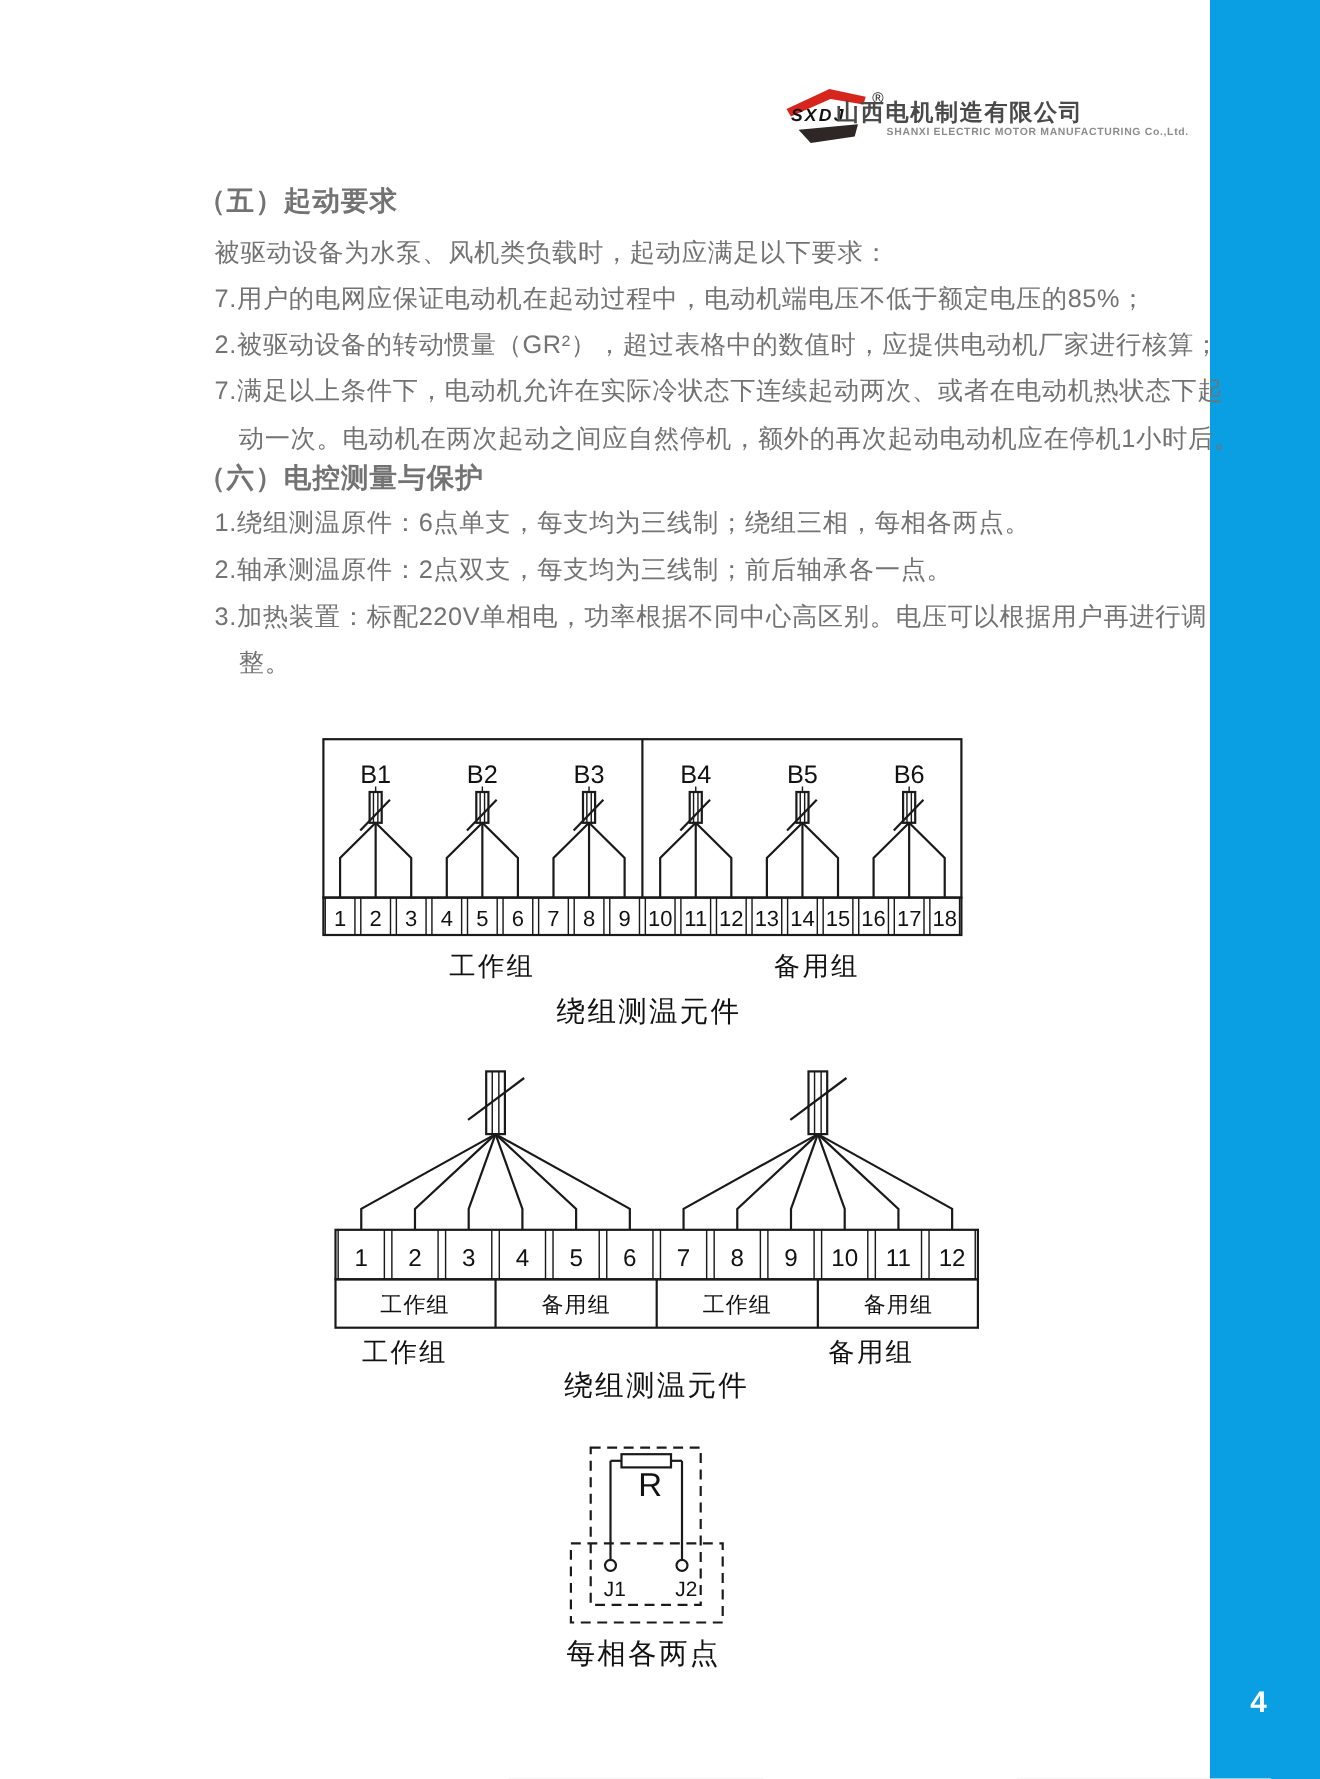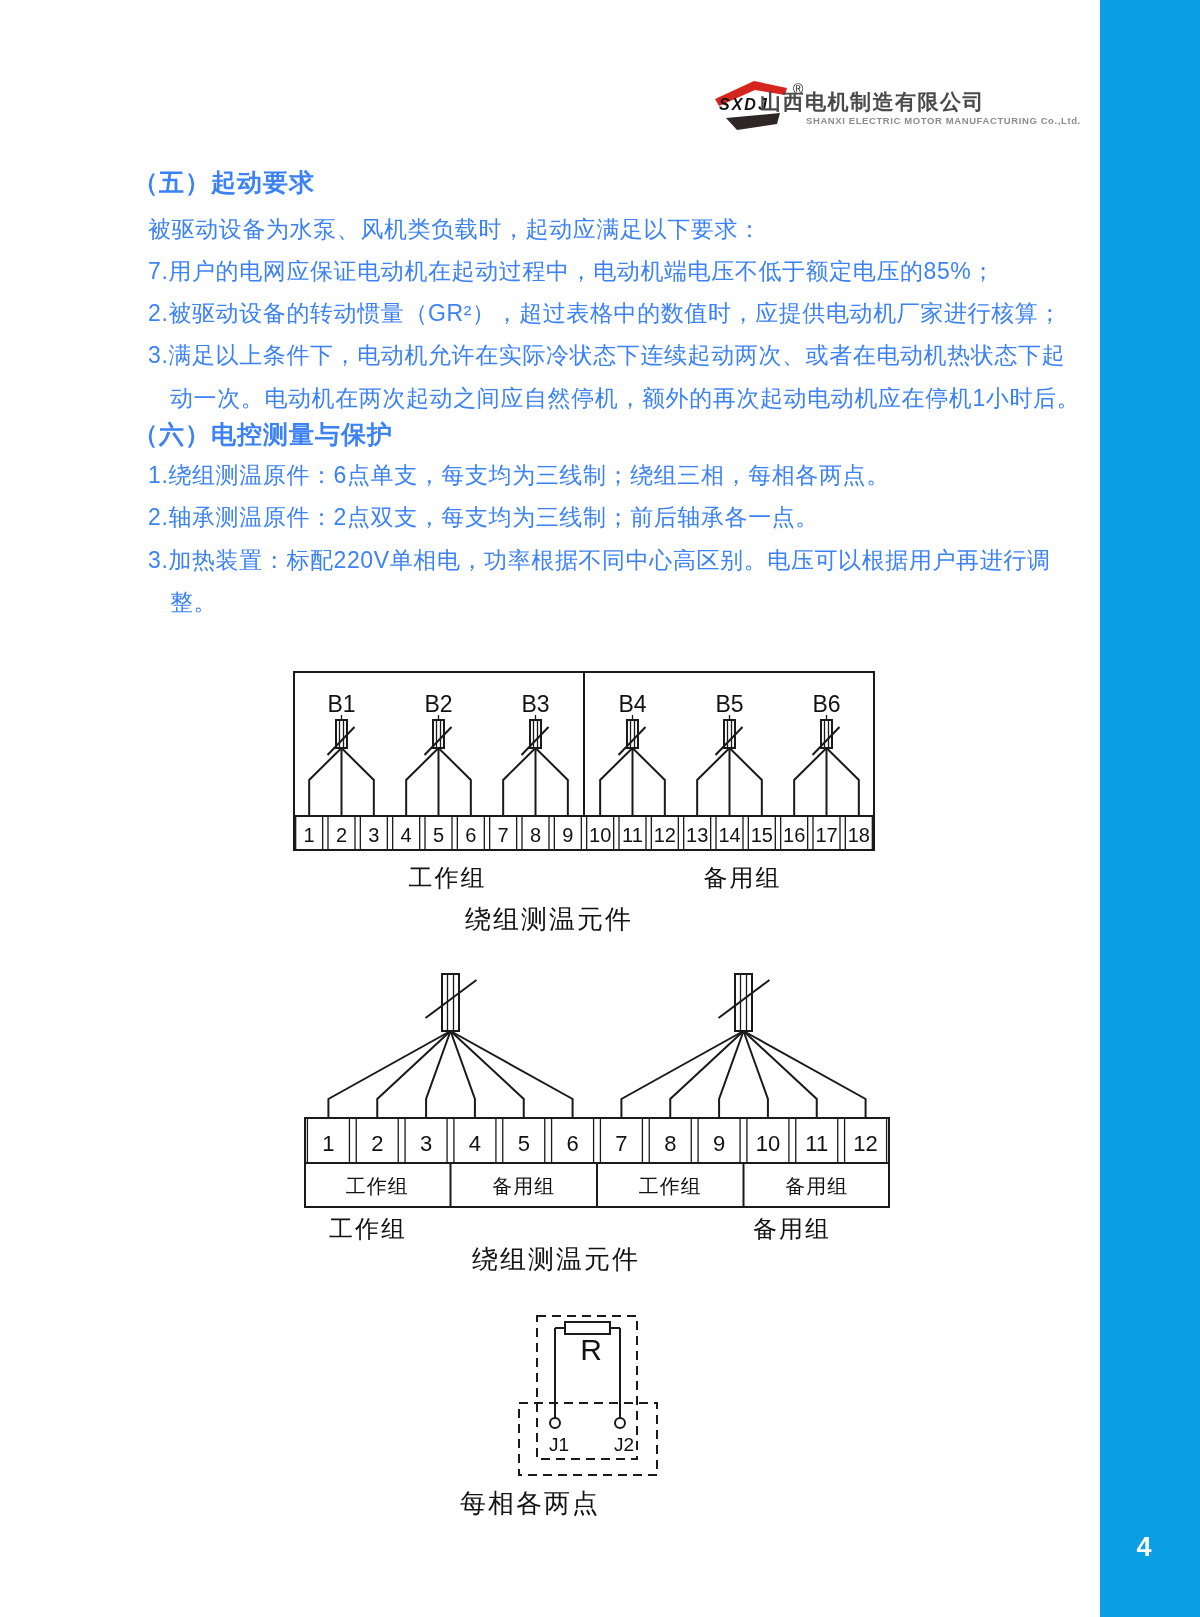--- a/index.html
+++ b/index.html
@@ -1,23 +1,23 @@
 <!DOCTYPE html>
 <html><head>
 <meta charset="utf-8">
 <style>
   html,body{margin:0;padding:0;background:#e8e8e8;}
   .page{position:relative;width:1200px;height:1617px;background:#ffffff;overflow:hidden;
         font-family:"Liberation Sans",sans-serif;color:#111;}
   .accent-bar{position:absolute;left:1100px;top:0;width:100px;height:1617px;}
   .page-num{position:absolute;left:1100px;top:1532px;width:88px;text-align:center;
             font-size:27px;font-weight:bold;color:#ffffff;}
-  .t{position:absolute;white-space:nowrap;font-size:23px;letter-spacing:0.6px;color:#3b82f6;}
+  .t{position:absolute;white-space:nowrap;font-size:23px;letter-spacing:0.6px;color:#737373;margin-left:47px;}
   .h{font-size:25px;font-weight:bold;letter-spacing:1px;}
-  .cap{position:absolute;font-size:26px;color:#121212;letter-spacing:2px;}
+  .cap{position:absolute;text-align:center;font-size:26px;color:#121212;letter-spacing:2px;}
   .glabel{position:absolute;text-align:center;font-size:24px;color:#121212;letter-spacing:2px;}
   .logo-cn{position:absolute;left:760px;top:88px;font-size:21px;font-weight:bold;color:#4a4a4a;
            letter-spacing:1.5px;white-space:nowrap;}
   .logo-en{position:absolute;left:806px;top:115px;font-size:9.5px;font-weight:bold;color:#8c8c8c;
            letter-spacing:0.6px;white-space:nowrap;}
   svg{position:absolute;overflow:visible;}
   .ln{stroke:#1a1a1a;stroke-width:2;fill:none;}
   .lnt{stroke:#1a1a1a;stroke-width:1.3;fill:none;}
   .dash{stroke:#1a1a1a;stroke-width:2;fill:none;stroke-dasharray:9 6;}
   text{font-family:"Liberation Sans",sans-serif;fill:#121212;}
@@ -42,21 +42,21 @@
     <polygon points="13,40 67,35 64,46 24,52" fill="#2f2725"></polygon>
     <text x="80" y="16" font-size="14" fill="#8a8a8a">®</text>
   </svg>
   <div class="logo-cn">山西电机制造有限公司</div>
   <div class="logo-en">SHANXI  ELECTRIC  MOTOR  MANUFACTURING  Co.,Ltd.</div>
 
   <div class="t h" style="left:133px;top:166px">（五）起动要求</div>
   <div class="t" style="left:148px;top:214px">被驱动设备为水泵、风机类负载时，起动应满足以下要求：</div>
   <div class="t" style="left:148px;top:256px">7.用户的电网应保证电动机在起动过程中，电动机端电压不低于额定电压的85%；</div>
   <div class="t" style="left:148px;top:298px">2.被驱动设备的转动惯量（GR²），超过表格中的数值时，应提供电动机厂家进行核算；</div>
-  <div class="t" style="left:148px;top:340px">3.满足以上条件下，电动机允许在实际冷状态下连续起动两次、或者在电动机热状态下起</div>
+  <div class="t" style="left:148px;top:340px">7.满足以上条件下，电动机允许在实际冷状态下连续起动两次、或者在电动机热状态下起</div>
   <div class="t" style="left:170px;top:383px">动一次。电动机在两次起动之间应自然停机，额外的再次起动电动机应在停机1小时后。</div>
 
   <div class="t h" style="left:133px;top:418px">（六）电控测量与保护</div>
   <div class="t" style="left:148px;top:460px">1.绕组测温原件：6点单支，每支均为三线制；绕组三相，每相各两点。</div>
   <div class="t" style="left:148px;top:502px">2.轴承测温原件：2点双支，每支均为三线制；前后轴承各一点。</div>
   <div class="t" style="left:148px;top:545px">3.加热装置：标配220V单相电，功率根据不同中心高区别。电压可以根据用户再进行调</div>
   <div class="t" style="left:170px;top:587px">整。</div>
 
   <svg id="d1" style="left:293px;top:670px" width="582" height="182" viewBox="0 0 582 182">
       <rect x="1" y="2" width="580" height="144" class="ln"></rect>

